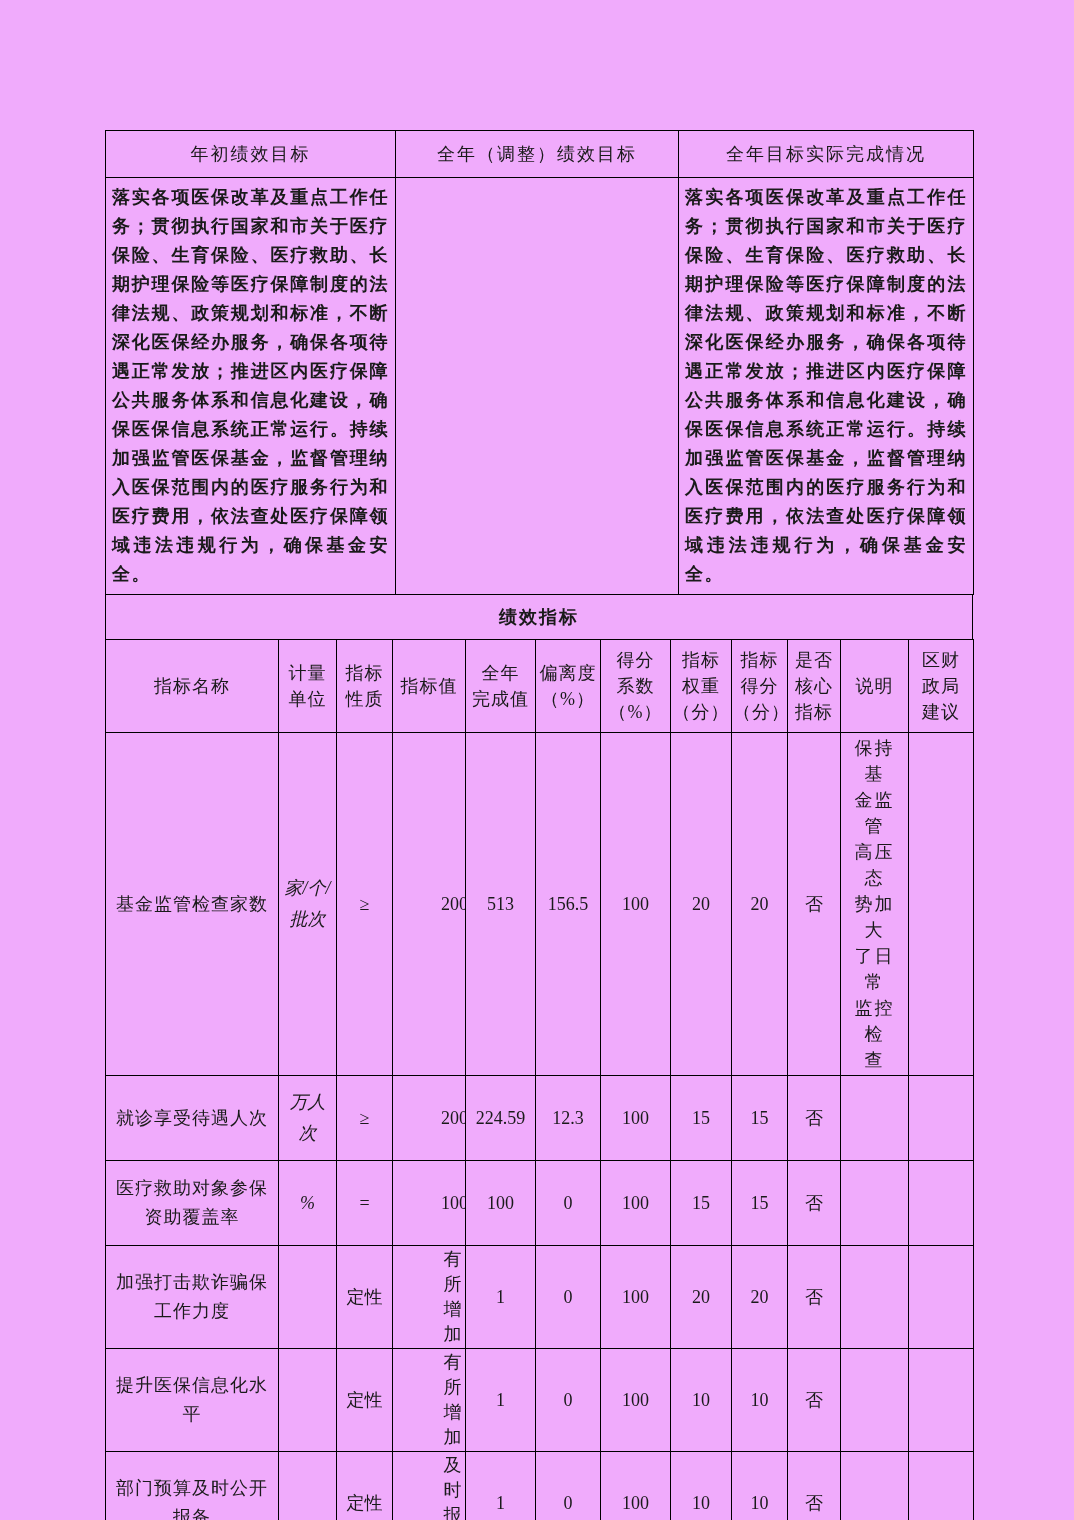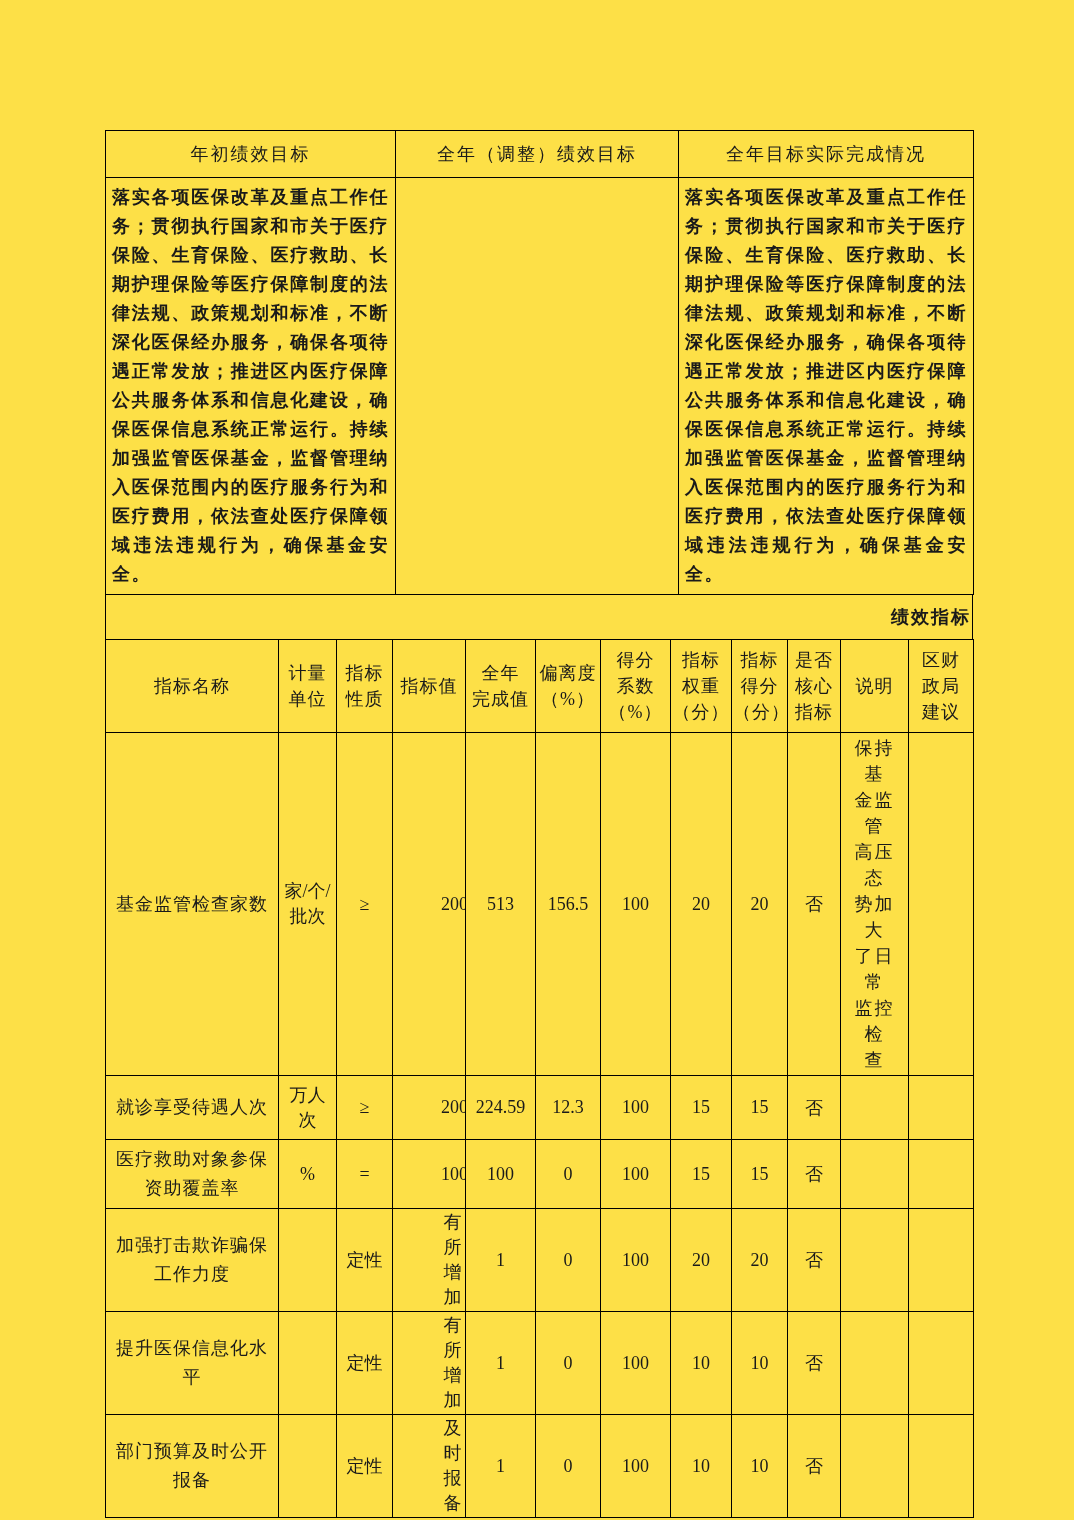--- a/index.html
+++ b/index.html
@@ -1,19 +1,19 @@
 <!DOCTYPE html>
 <html><head>
 <meta charset="utf-8">
 <style>
   html,body{margin:0;padding:0;background:#ffffff;}
   .page{
     position:relative;
     width:1074px;height:1520px;
-    background:#fde047;
+    background:#f0abfc;
     color:#1a1a1a;
     font-family:"Liberation Serif","DejaVu Serif",serif;
     overflow:hidden;
   }
   .content{position:absolute;left:105px;top:130px;width:868px;}
 
   table{border-collapse:collapse;table-layout:fixed;width:868px;}
   td{border:1px solid #000;overflow:hidden;}
 
   
@@ -24,21 +24,21 @@
   .goals-body td{height:368px;vertical-align:top;font-weight:bold;}
   .goal-text{
     padding:5px 6px;
     font-size:18px;line-height:29px;letter-spacing:1.5px;
     text-align:justify;
   }
 
   
   .banner-table{margin-top:-1px;}
   .banner{
-    height:42px;text-align:right;vertical-align:middle;
+    height:42px;text-align:center;vertical-align:middle;
     font-weight:bold;font-size:18px;letter-spacing:2px;
   }
 
   
   .ind-table{margin-top:-1px;}
   .ind-header td{
     height:90px;text-align:center;vertical-align:middle;
     font-size:17px;line-height:26px;letter-spacing:1px;
     white-space:pre-line;
   }
@@ -47,21 +47,21 @@
   tr.r1 td{height:57px;}
   tr.r2 td{height:58px;}
   tr.r3 td{height:62px;}
   tr.r4 td{height:57px;}
   tr.r5 td{height:58px;}
   tr.r6 td{height:60px;}
   .c-name{
     text-align:justify;padding:2px 6px;
     font-size:18px;line-height:29px;letter-spacing:1px;
   }
-  .c-unit{font-size:17px;line-height:25px;white-space:pre-line;padding:3px 3px;}
+  .c-unit{font-size:17px;line-height:31px;white-space:pre-line;padding:11px 3px;font-style:italic;}
   .c-target{font-size:17px;line-height:25px;white-space:pre-line;padding-left:48px;}
   .c-note{
     font-size:17px;line-height:26px;letter-spacing:2px;
     white-space:pre-line;padding:2px 11px;
   }
 
   
   .self-eval-title{
     margin-top:36px;
     text-align:center;

